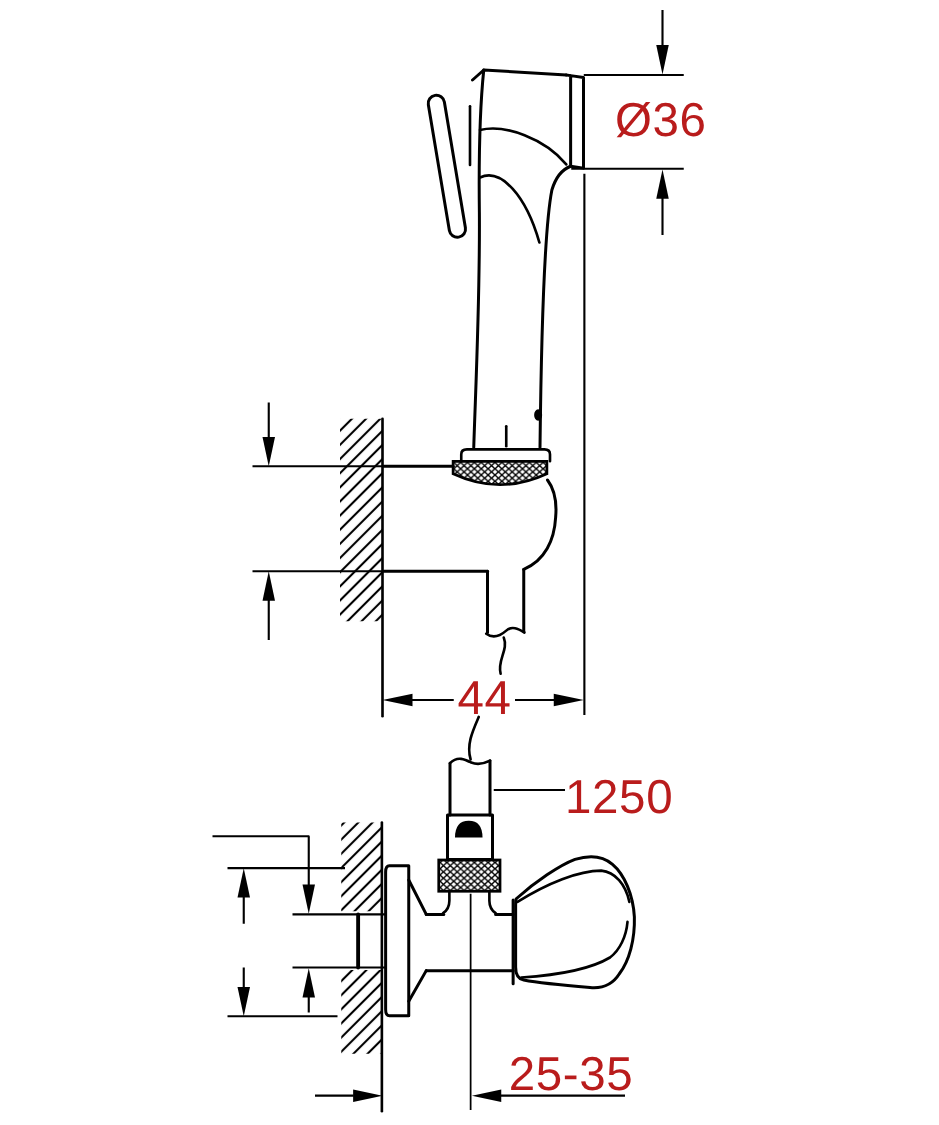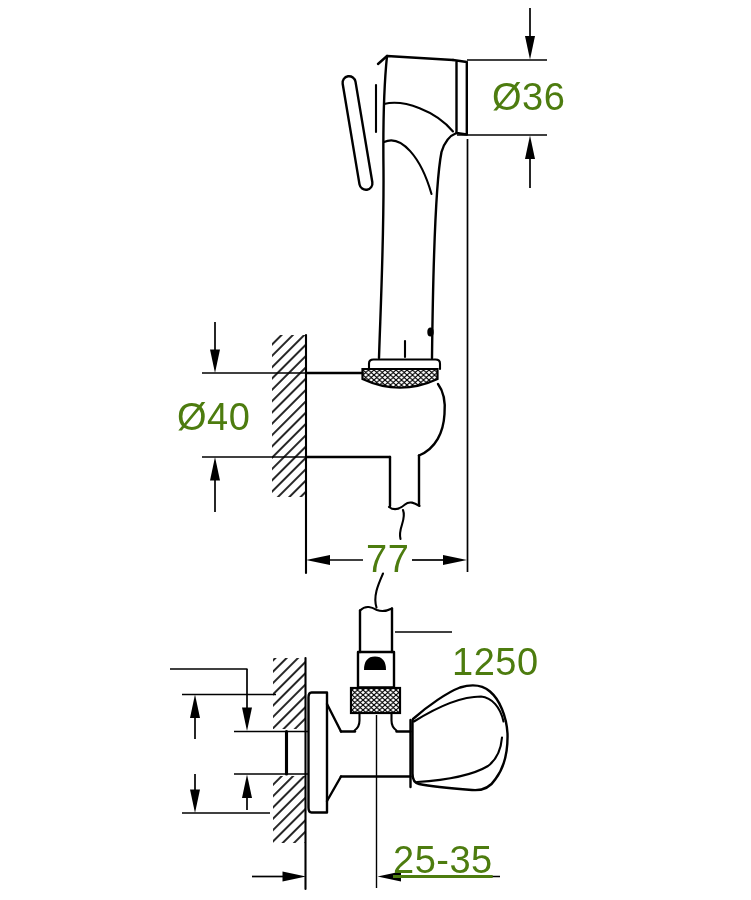--- a/index.html
+++ b/index.html
@@ -14,21 +14,21 @@
   .obj{stroke:#000;stroke-width:2.4;fill:none;stroke-linecap:round;stroke-linejoin:round;}
   .obj2{stroke:#000;stroke-width:2.1;fill:none;stroke-linecap:round;stroke-linejoin:round;}
   .objw{stroke:#000;stroke-width:2.4;fill:#fff;stroke-linejoin:round;}
   .thick{stroke:#000;stroke-width:3.1;fill:none;stroke-linecap:round;}
   .dim{stroke:#000;stroke-width:1.7;fill:none;}
   .cline{stroke:#000;stroke-width:1.4;fill:none;}
   .arrow{fill:#000;stroke:none;}
   .ink{fill:#000;stroke:none;}
   .dim-label{
     position:absolute;
-    color:#4d7c0f;
+    color:#b91c1c;
     font-size:38px;
     line-height:44px;
     white-space:nowrap;
     letter-spacing:0.5px;
   }
   .g-label .frac-num{font-size:25px;position:relative;top:-14px;margin-left:5px;}
   .g-label .frac-slash{font-size:36px;position:relative;top:1px;}
   .g-label .frac-den{font-size:25px;position:relative;top:4px;}
 </style>
 </head>
@@ -162,23 +162,22 @@
     <g>
       <line class="dim" x1="252" y1="876.5" x2="283" y2="876.5"></line>
       <polygon class="arrow" points="306,876.5 282.5,871.5 282.5,881.5"></polygon>
       <polygon class="arrow" points="377.5,876.5 401,871.5 401,881.5"></polygon>
       <line class="dim" x1="400" y1="876.5" x2="500" y2="876.5"></line>
     </g>
   </svg>
 
   <div class="dim-label" style="left:492px;top:75px;">Ø36</div>
 
-  <div class="dim-label" style="left:177px;top:395px;">Ø40</div>
 
-  <div class="dim-label" style="left:366px;top:537px;">77</div>
+  <div class="dim-label" style="left:366px;top:537px;">44</div>
 
-  <div class="dim-label" style="left:452px;top:640px;">1250</div>
+  <div class="dim-label" style="left:452px;top:616px;">1250</div>
 
 
 
-  <div class="dim-label" style="left:393px;top:838px;text-decoration:underline;">25-35</div>
+  <div class="dim-label" style="left:407px;top:838px;">25-35</div>
 
 </div>
 
 </body></html>

